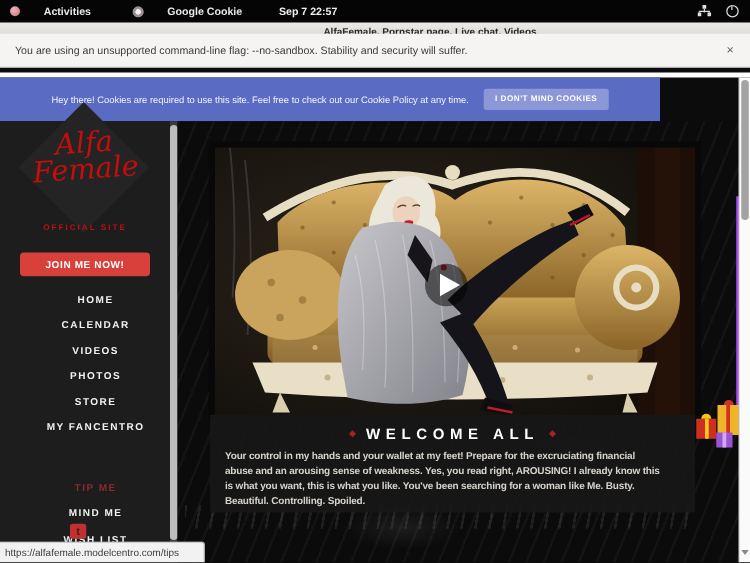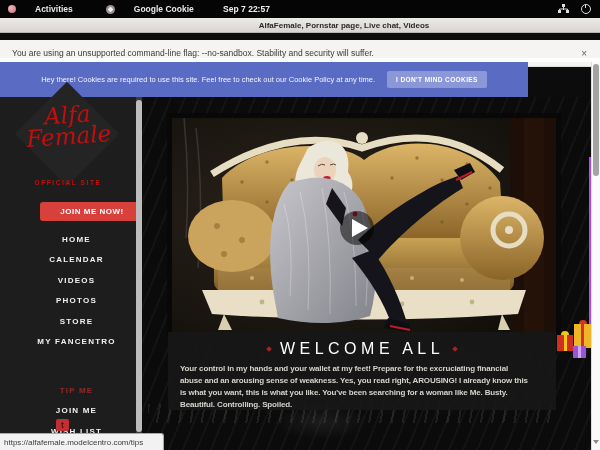--- a/index.html
+++ b/index.html
@@ -21,40 +21,40 @@
   .power-ico i{position:absolute;left:2.6px;top:-2.5px;width:1.4px;height:5px;background:#050505;display:block;}
   .power-ico b{position:absolute;left:2.9px;top:-1.5px;width:1.1px;height:4px;background:#ddd;display:block;}
 
   
   #titlebar{left:0;top:18px;width:600px;height:14px;background:linear-gradient(#eceae7,#d7d4d1);
     border-bottom:1px solid #b9b6b2;display:flex;align-items:center;justify-content:center;
     font-size:8px;font-weight:bold;color:#2b2b2b;padding-left:44px;}
   #titlebar .close{position:absolute;right:7px;top:1px;font-size:9px;color:#444;font-weight:normal;}
 
   
-  #infobar{left:0;top:40px;width:600px;height:26px;background:#f6f4f2;border-bottom:1px solid #e2e0dd;
+  #infobar{left:0;top:27px;width:600px;height:26px;background:#f6f4f2;border-bottom:1px solid #e2e0dd;
     display:flex;align-items:center;font-size:8.5px;color:#3a3a3a;}
   #infobar .msg{margin-left:12px;}
   #infobar .close{position:absolute;right:13px;font-size:10px;color:#5f6368;}
   #white-sliver{left:0;top:58px;width:600px;height:4px;background:#fdfdfd;}
 
   
   #cookiebar{left:0;top:62px;width:528px;height:35px;background:#5a6bc4;display:flex;align-items:center;justify-content:center;gap:12px;}
   #cookiebar .msg{color:#f2f3fa;font-size:7.5px;}
   #cookiebar .btn{background:#8c97d8;color:#ffffff;font-weight:bold;font-size:6.5px;letter-spacing:.4px;
     border:none;border-radius:2px;padding:5px 9px;font-family:"Liberation Sans",sans-serif;}
 
   
   #sidebar{left:0;top:97px;width:136px;height:353px;background:#1d1d1d;}
   .logo-diamond{left:30px;top:0px;width:74px;height:74px;background:#242424;transform:rotate(45deg);}
   .logo{left:0;top:8px;width:136px;text-align:center;color:#c40e0e;
     font-family:"DejaVu Serif",serif;font-style:italic;font-size:23px;line-height:21px;transform:rotate(-4deg);}
   .tagline{left:0;top:82px;width:136px;text-align:center;color:#c40e0e;font-size:6.5px;font-weight:bold;letter-spacing:1.6px;}
   .join-btn{left:16px;top:105px;width:104px;height:19px;background:#d8403b;border:none;border-radius:3px;
-    color:#fff;font-weight:bold;font-size:8px;letter-spacing:.5px;font-family:"Liberation Sans",sans-serif;margin-left:24px;}
+    color:#fff;font-weight:bold;font-size:8px;letter-spacing:.5px;font-family:"Liberation Sans",sans-serif;}
   .menu{left:0;top:132px;width:153px;}
   .menu-item{height:20.5px;display:flex;align-items:center;justify-content:center;
     color:#f1f1f1;font-size:8px;font-weight:bold;letter-spacing:1.2px;}
   .menu-item.active{color:#8f2b2b;margin-top:28px;}
   .tw-box{left:56px;top:322px;width:13px;height:12px;background:#bf3030;border-radius:2px;
     display:flex;align-items:center;justify-content:center;color:rgba(40,0,0,.65);font-size:9px;font-weight:bold;}
   #side-scroll{left:136px;top:97px;width:6px;height:353px;background:#3a3a3a;}
   #side-thumb{left:136px;top:100px;width:6px;height:332px;background:#bdbdbd;border-radius:3px;}
 
   
@@ -70,21 +70,21 @@
   
   #hero{left:172px;top:118px;width:384px;height:214px;background:#120b07;box-shadow:0 0 0 5px rgba(8,8,8,.95);}
   #hero svg{display:block;}
   #play{left:339px;top:210px;width:36px;height:36px;}
 
   
   .panel{background:rgba(24,24,24,.93);}
   #welcome{left:168px;top:332px;width:388px;height:78px;}
   #latest{left:168px;top:423px;width:388px;height:27px;margin-top:32px;}
   .sec-head{display:flex;align-items:center;justify-content:center;gap:9px;padding-top:8px;}
-  .sec-title{color:#fff;font-size:16px;font-weight:normal;letter-spacing:4.5px;}
+  .sec-title{color:#fff;font-size:12px;font-weight:bold;letter-spacing:4.5px;}
   .dot{width:4px;height:4px;background:#a82222;transform:rotate(45deg);display:inline-block;}
   #welcome p{margin:5px 24px 0 12px;color:#d6d2cc;font-size:8px;letter-spacing:-.15px;line-height:12px;font-weight:bold;}
 
   
   #purple-line{left:589px;top:157px;width:2px;height:170px;background:#a64ef0;}
   #gifts{left:556px;top:320px;width:40px;height:44px;}
   .gift{position:absolute;}
   .gift .ribbon{position:absolute;top:0;width:3px;height:100%;}
   .gift .bow{position:absolute;top:-4px;left:50%;margin-left:-4px;width:8px;height:4px;border-radius:4px 4px 0 0;}
   #gift-y{left:18px;top:4px;width:17px;height:24px;background:#f0b429;}
@@ -158,21 +158,21 @@
   <div class="abs tagline">OFFICIAL SITE</div>
   <button class="abs join-btn">JOIN ME NOW!</button>
   <nav class="abs menu">
     <div class="menu-item">HOME</div>
     <div class="menu-item">CALENDAR</div>
     <div class="menu-item">VIDEOS</div>
     <div class="menu-item">PHOTOS</div>
     <div class="menu-item">STORE</div>
     <div class="menu-item">MY FANCENTRO</div>
     <div class="menu-item active">TIP ME</div>
-    <div class="menu-item">JOIN ME</div>
+    <div class="menu-item">MIND ME</div>
     <div class="menu-item">WISH LIST</div>
   </nav>
   <div class="abs tw-box">t</div>
 </div>
 <div class="abs" id="side-scroll"></div>
 <div class="abs" id="side-thumb"></div>
 
 <div class="abs" id="main-bg"></div>
 <div class="abs" id="streak-band"></div>
 

